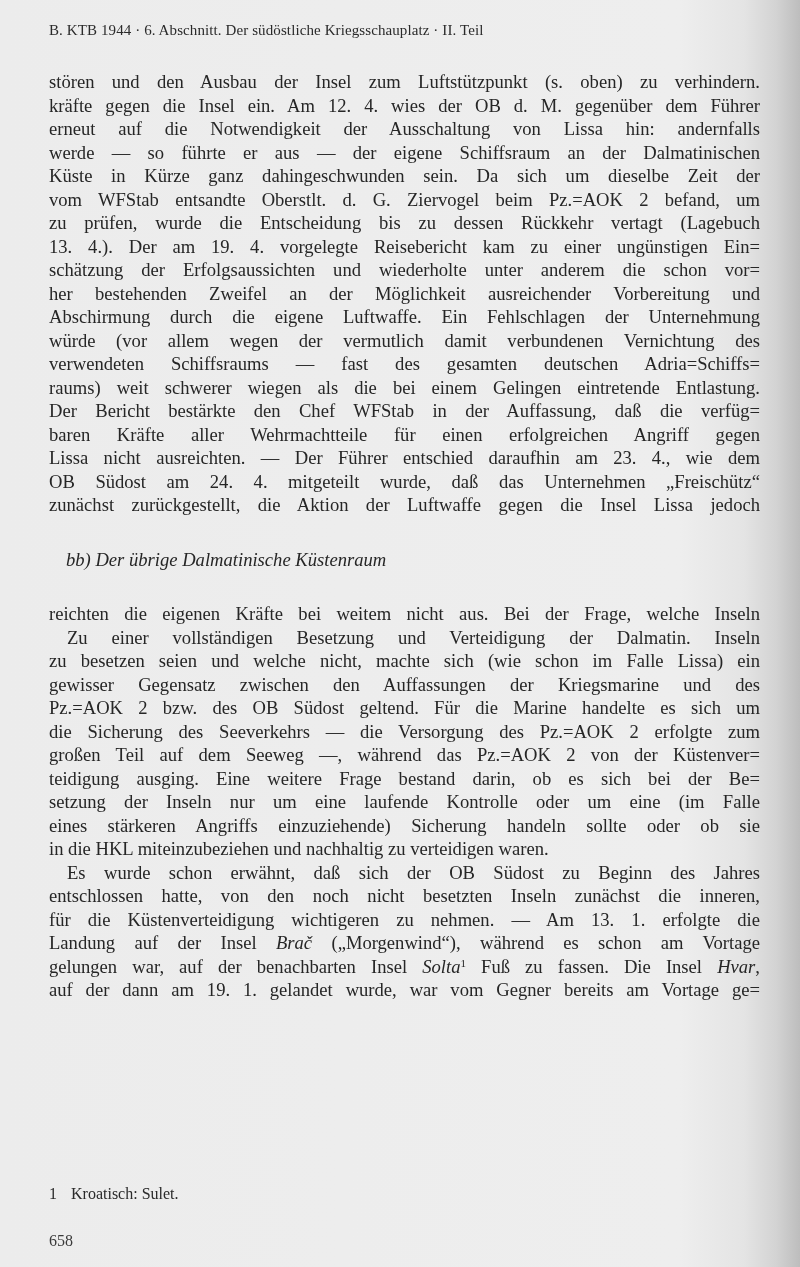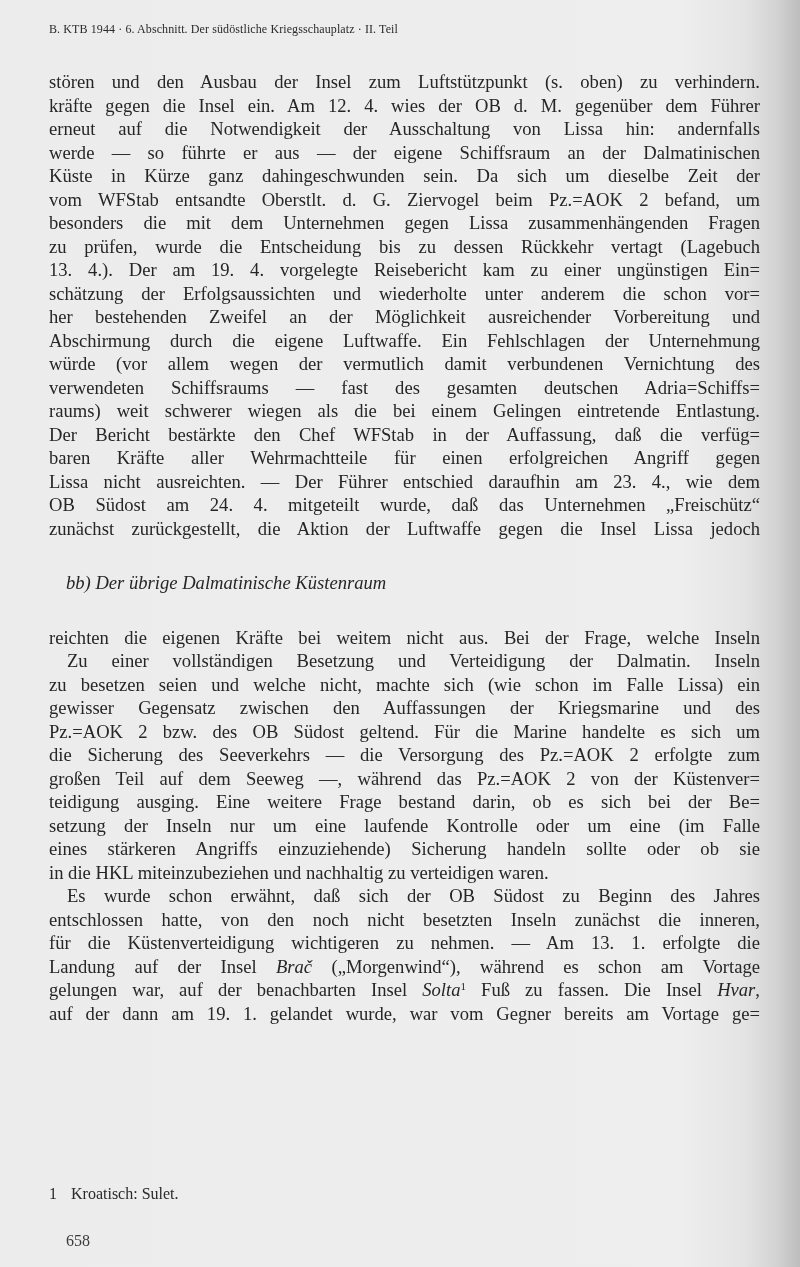--- a/index.html
+++ b/index.html
@@ -10,21 +10,21 @@
       color: #262626;
       position: relative;
     }
     .page {
       position: absolute; left: 0; top: 0; width: 800px; height: 1267px;
       background: linear-gradient(to right, #ececec 0%, #eeeeee 85%, #e4e4e4 93%, #d3d3d3 97%, #bdbdbd 100%);
     }
     .running-head {
       position: absolute; left: 49px; top: 22px;
       font-family: "Liberation Serif", serif;
-      font-size: 12px; color: #2a2a2a;
+      font-size: 15px; color: #2a2a2a;
       letter-spacing: 0.1px;
     }
     .body-text {
       position: absolute; left: 49px; top: 70px; width: 711px;
       font-family: "Liberation Serif", serif;
       font-size: 18.6px; line-height: 23.5px;
       text-align: justify;
       color: #262626;
     }
     .line { display: block; white-space: nowrap; text-align-last: justify; text-align: justify; }
@@ -35,21 +35,21 @@
       margin: 17px;
     }
     .indent { padding-left: 18px; }
     .footnote {
       position: absolute; left: 49px; top: 1185px;
       font-family: "Liberation Serif", serif;
       font-size: 16px; color: #2a2a2a;
     }
     .footnote .fn-num { display: inline-block; width: 22px; }
     .page-number {
-      position: absolute; left: 66px; top: 1232px;
+      position: absolute; left: 49px; top: 1232px;
       font-family: "Liberation Serif", serif;
       font-size: 16px; color: #3a3a3a; text-align: center;
     }
     i { font-style: italic; }
     sup { font-size: 11px; vertical-align: 6px; line-height: 0; }
   </style>
 </head>
 <body>
 
 <div class="page">
@@ -57,21 +57,20 @@
   <div class="running-head">B. KTB 1944 · 6. Abschnitt. Der südöstliche Kriegsschauplatz · II. Teil</div>
 
   <div class="body-text">
     <div id="p1">
         <span class="line">stören und den Ausbau der Insel zum Luftstützpunkt (s. oben) zu verhindern.</span>
         <span class="line">kräfte gegen die Insel ein. Am 12. 4. wies der OB d. M. gegenüber dem Führer</span>
         <span class="line">erneut auf die Notwendigkeit der Ausschaltung von Lissa hin: andernfalls</span>
         <span class="line">werde — so führte er aus — der eigene Schiffsraum an der Dalmatinischen</span>
         <span class="line">Küste in Kürze ganz dahingeschwunden sein. Da sich um dieselbe Zeit der</span>
         <span class="line">vom WFStab entsandte Oberstlt. d. G. Ziervogel beim Pz.=AOK 2 befand, um</span>
-        <span class="line">besonders die mit dem Unternehmen gegen Lissa zusammenhängenden Fragen</span>
         <span class="line">zu prüfen, wurde die Entscheidung bis zu dessen Rückkehr vertagt (Lagebuch</span>
         <span class="line">13. 4.). Der am 19. 4. vorgelegte Reisebericht kam zu einer ungünstigen Ein=</span>
         <span class="line">schätzung der Erfolgsaussichten und wiederholte unter anderem die schon vor=</span>
         <span class="line">her bestehenden Zweifel an der Möglichkeit ausreichender Vorbereitung und</span>
         <span class="line">Abschirmung durch die eigene Luftwaffe. Ein Fehlschlagen der Unternehmung</span>
         <span class="line">würde (vor allem wegen der vermutlich damit verbundenen Vernichtung des</span>
         <span class="line">verwendeten Schiffsraums — fast des gesamten deutschen Adria=Schiffs=</span>
         <span class="line">raums) weit schwerer wiegen als die bei einem Gelingen eintretende Entlastung.</span>
         <span class="line">Der Bericht bestärkte den Chef WFStab in der Auffassung, daß die verfüg=</span>
         <span class="line">baren Kräfte aller Wehrmachtteile für einen erfolgreichen Angriff gegen</span>

